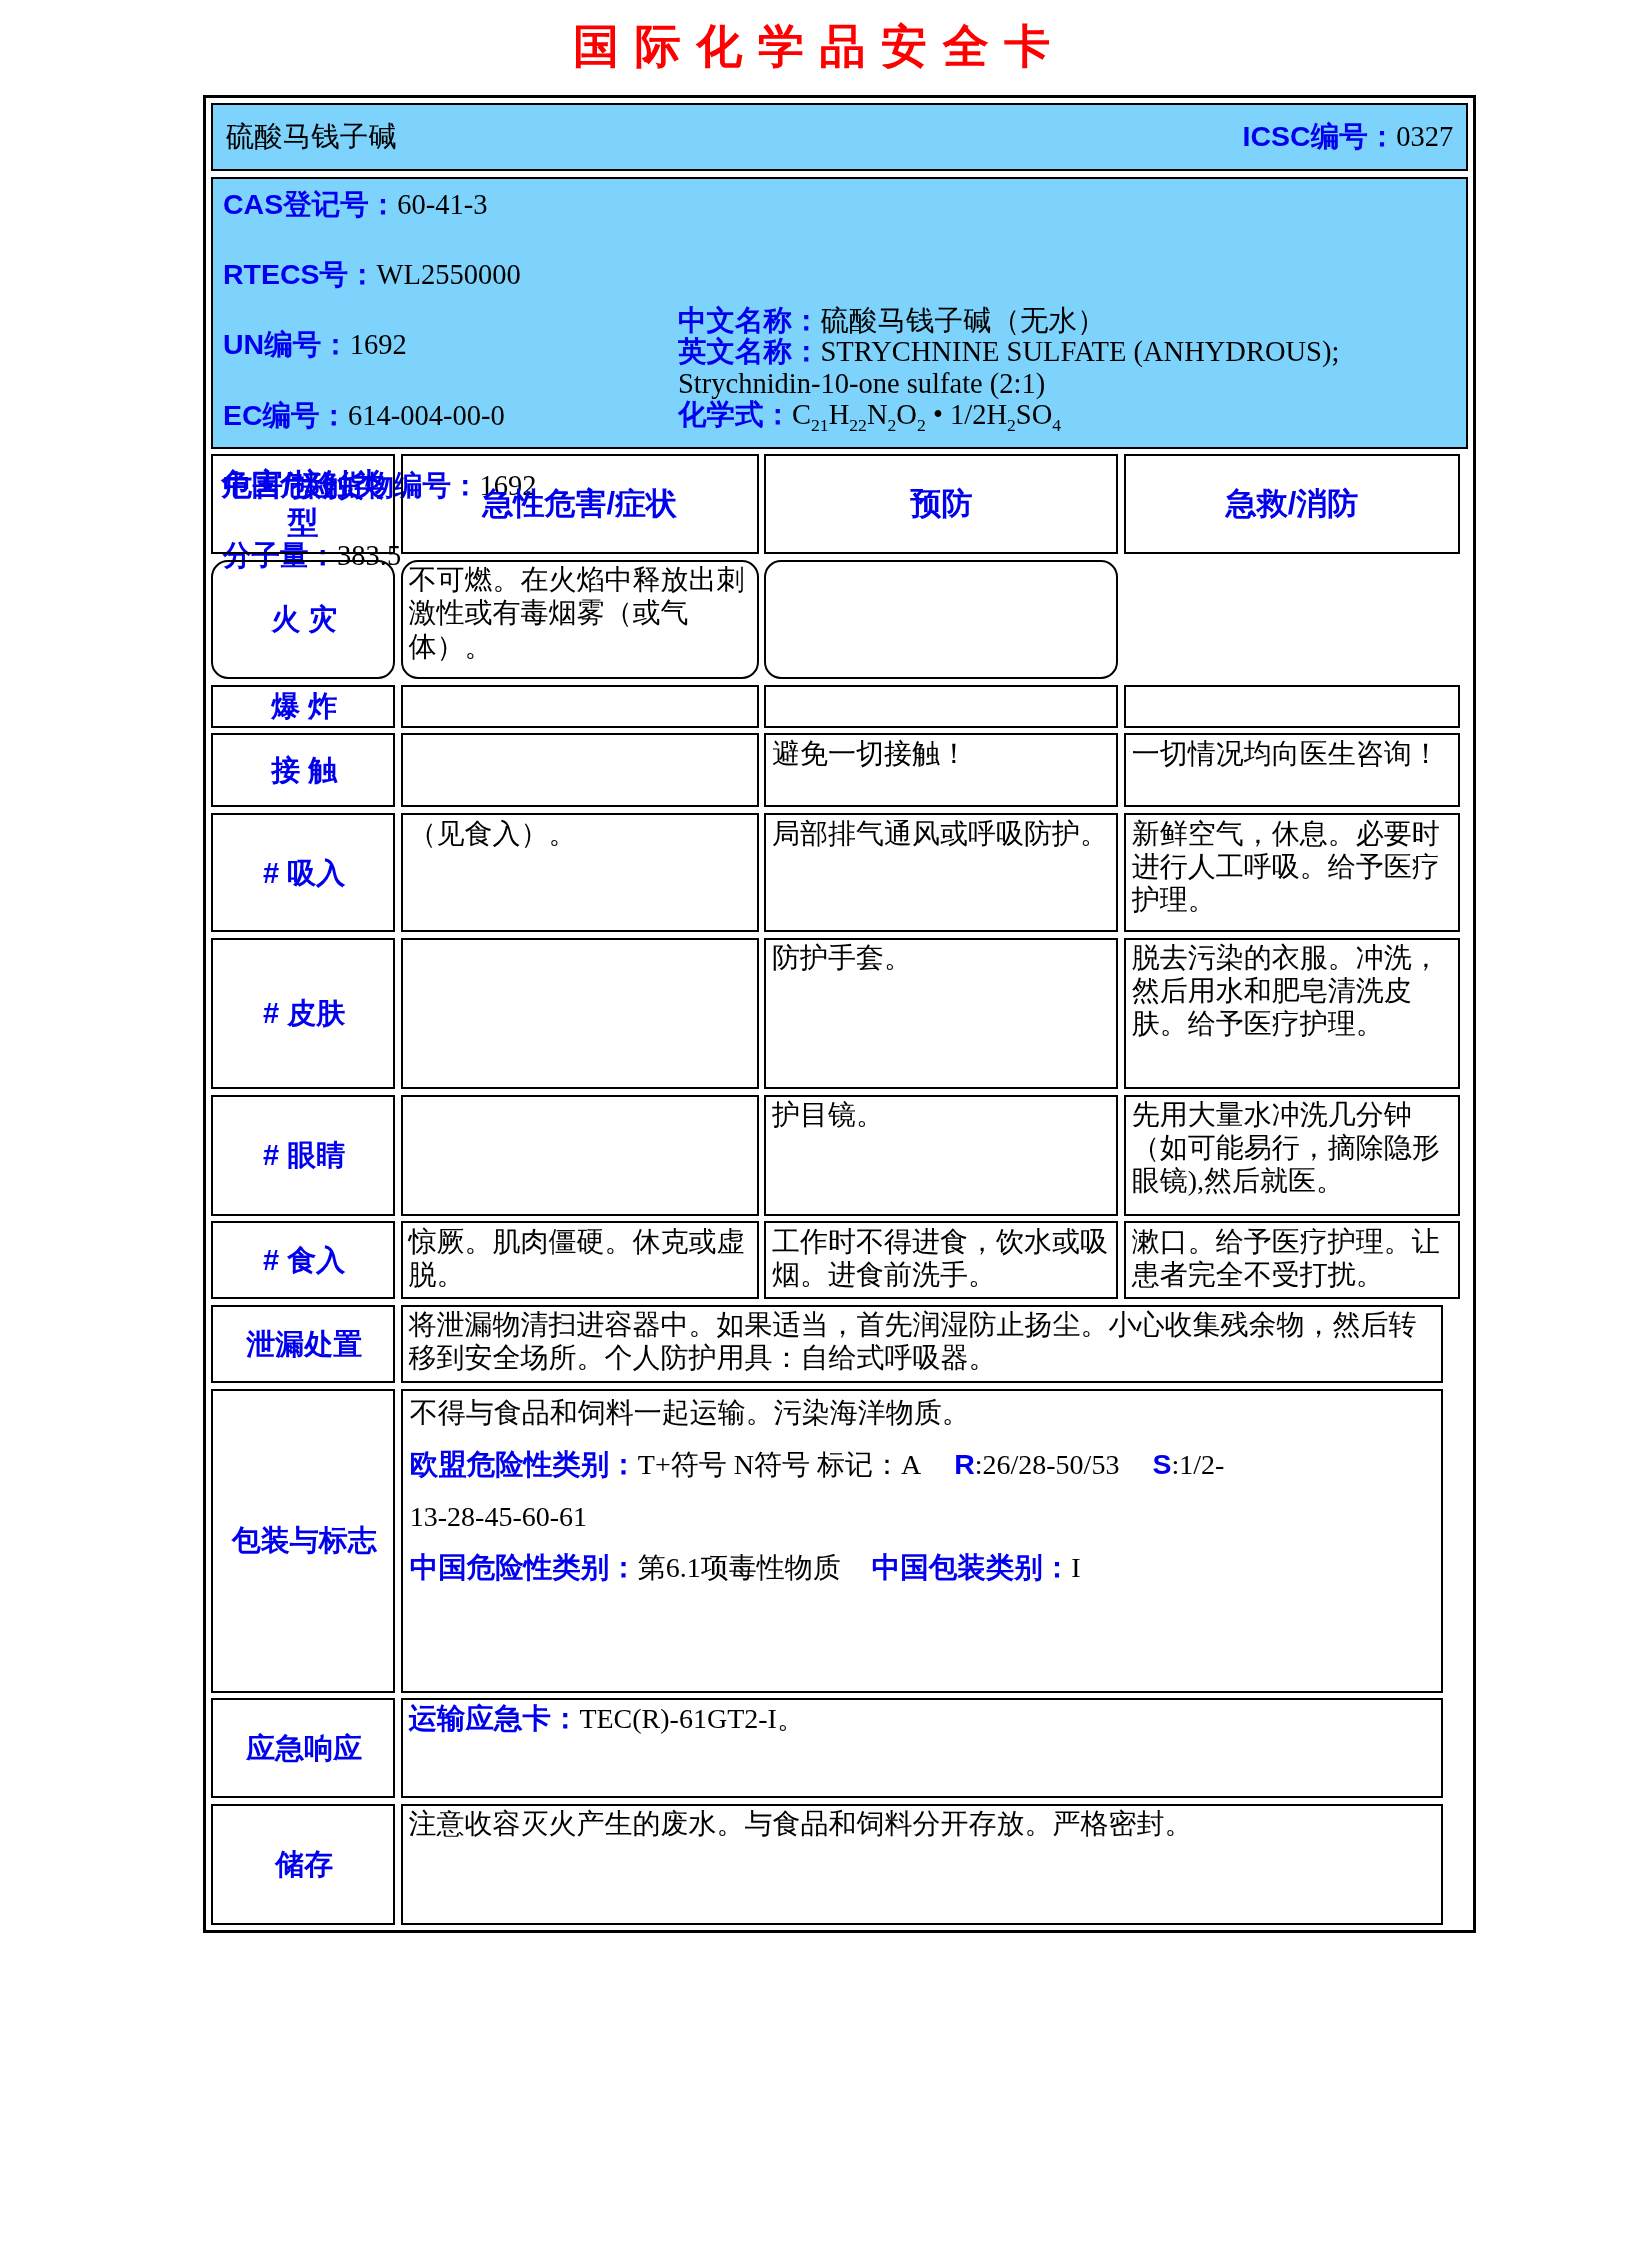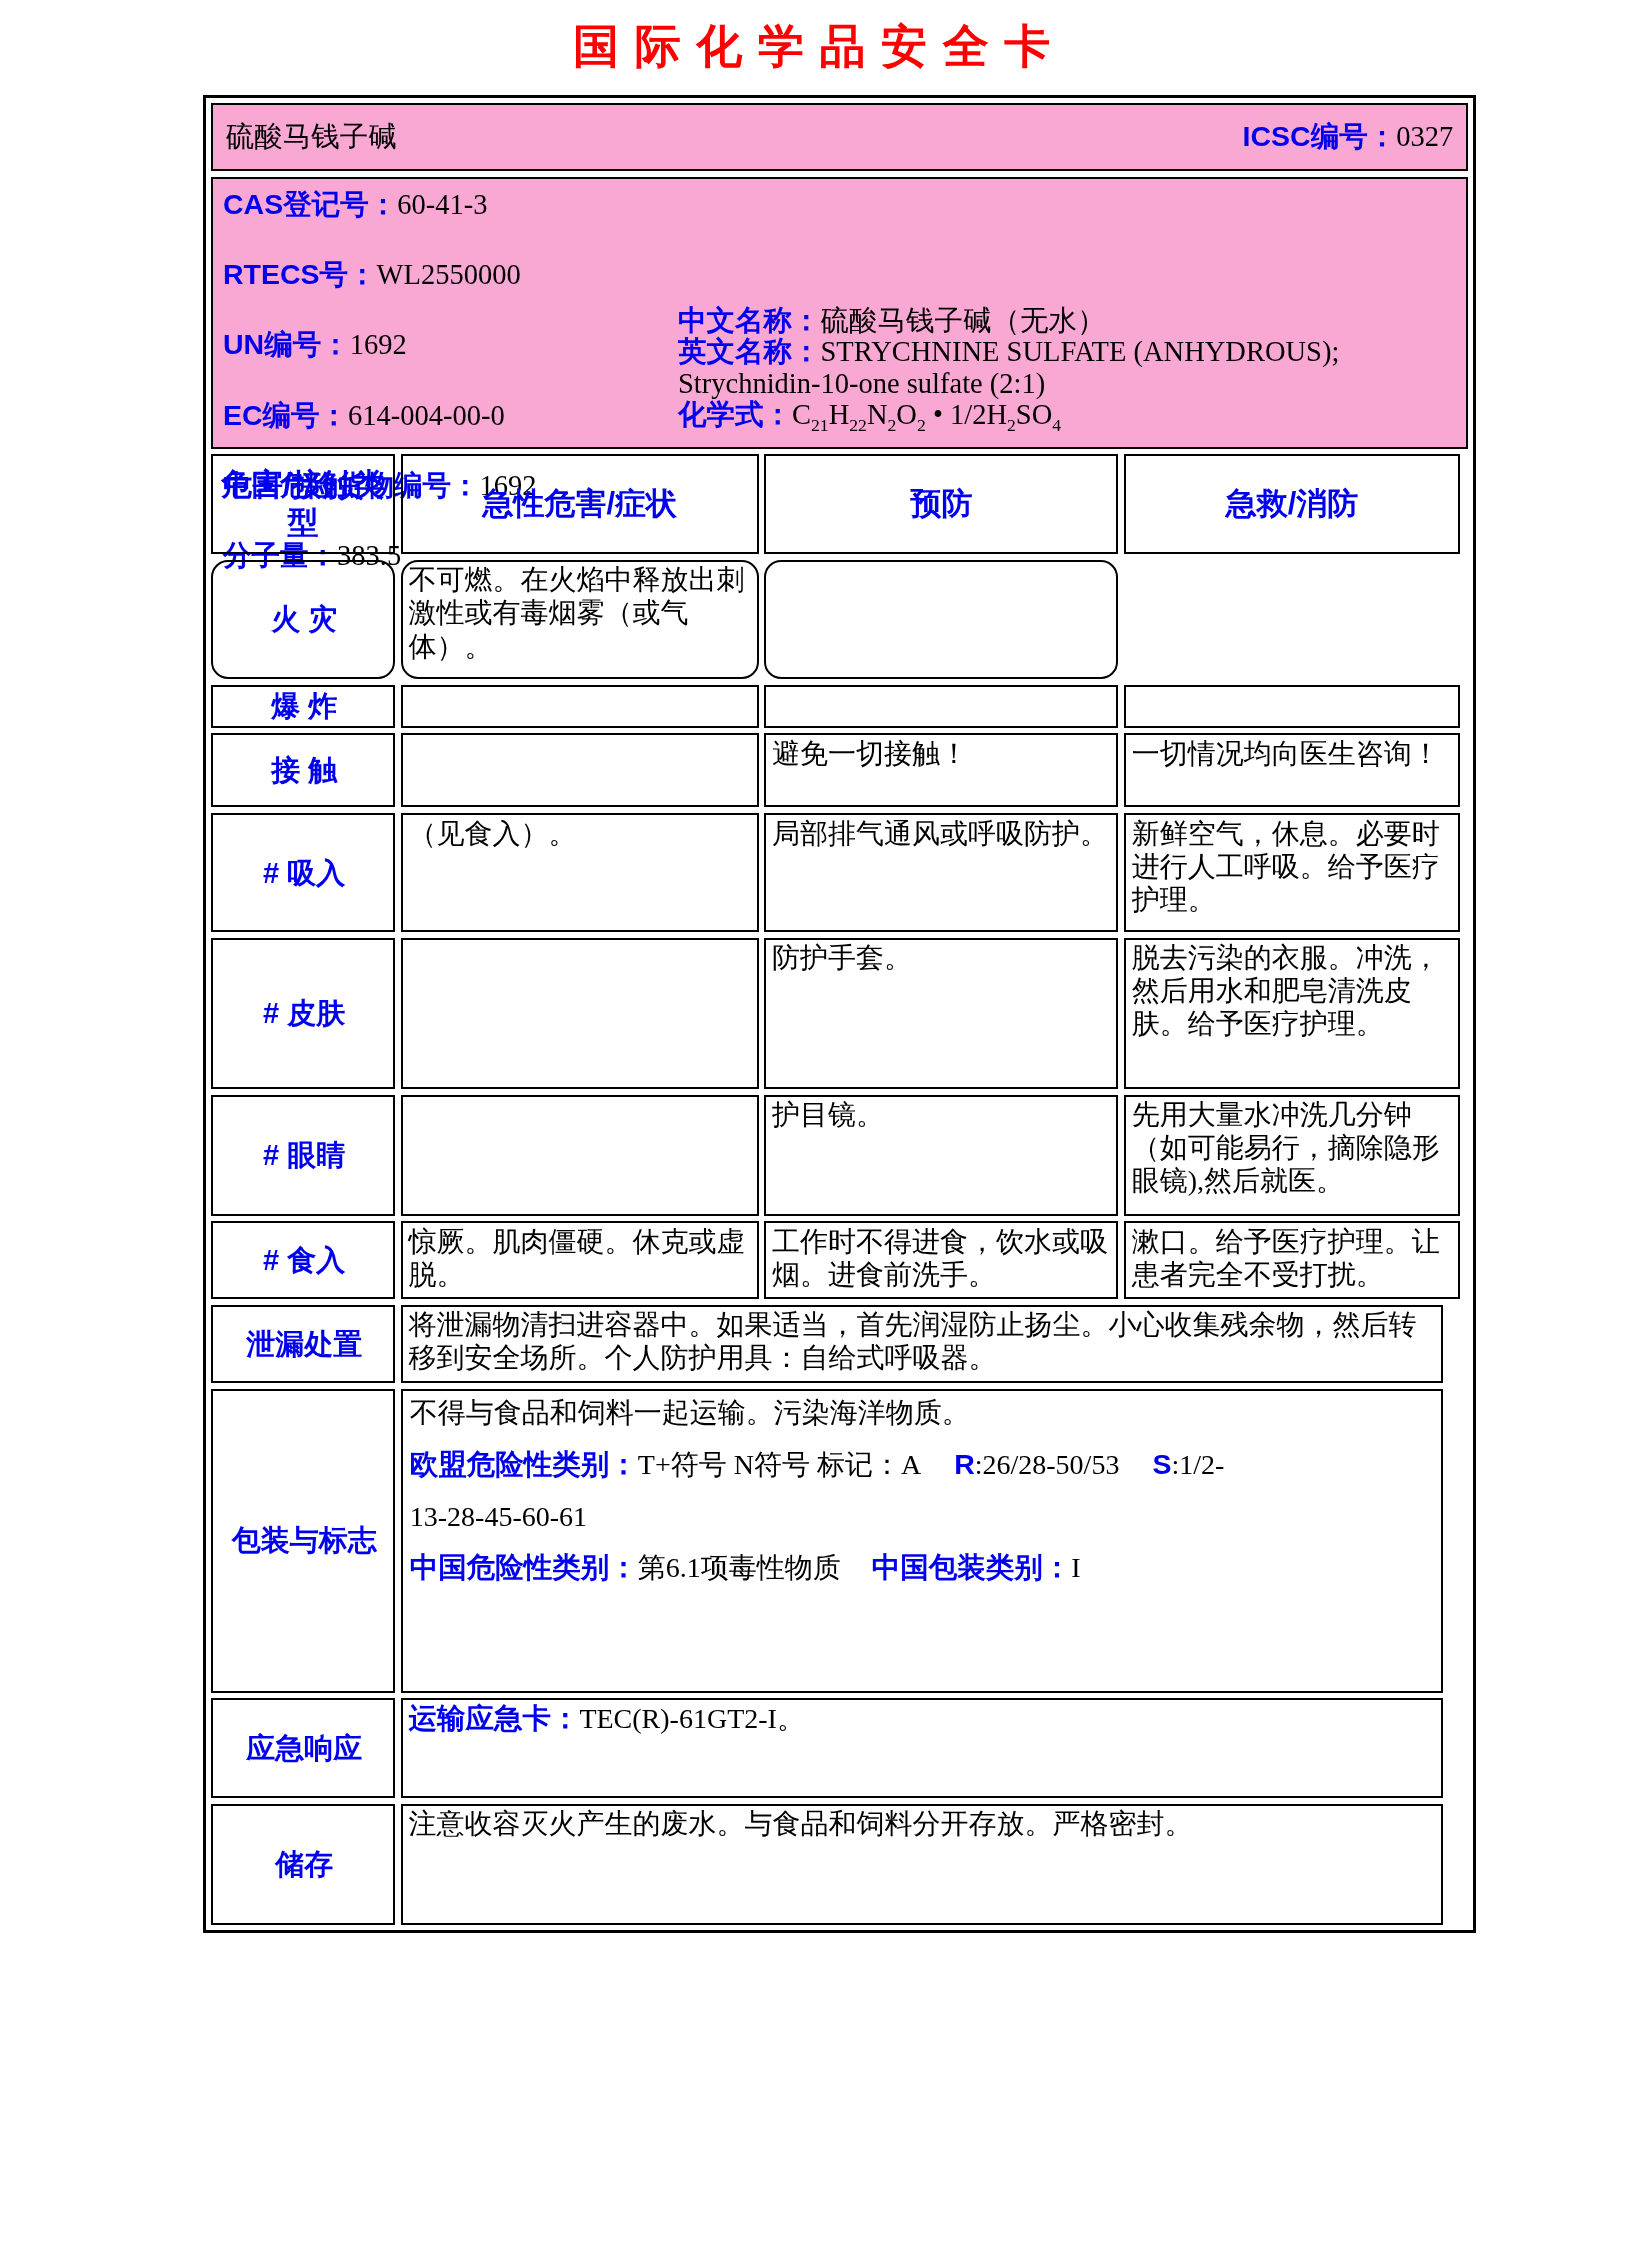--- a/index.html
+++ b/index.html
@@ -3,21 +3,21 @@
 <meta charset="utf-8">
 <style>
   html,body{margin:0;padding:0;background:#fff;}
   .page{position:relative;width:1639px;height:2261px;background:#ffffff;overflow:hidden;
         font-family:"Liberation Serif",serif;color:#000;}
   .doc-title{position:absolute;top:15.6px;left:0;width:100%;text-align:center;
              color:#ff0000;font-family:"Liberation Sans",sans-serif;font-weight:700;
              font-size:46px;letter-spacing:15.6px;}
   .card{position:absolute;left:203px;top:95px;width:1273px;box-sizing:border-box;
         border:3.6px solid #000;padding:5px;display:flex;flex-direction:column;gap:5.7px;}
-  .box{border:2.8px solid #000;box-sizing:border-box;background:#f9a8d4;}
+  .box{border:2.8px solid #000;box-sizing:border-box;background:#7dd3fc;}
   
   .name-row{height:68px;display:flex;align-items:center;justify-content:space-between;
             padding:0 12.8px;font-size:28.5px;}
   .blue{color:#0000ee;font-family:"Liberation Sans",sans-serif;font-weight:700;}
   .black{color:#000;font-family:"Liberation Serif",serif;font-weight:400;}
   
   .id-box{height:272px;display:flex;padding:7.1px 10px;}
   .id-left{width:455px;display:flex;flex-direction:column;justify-content:space-between;
            padding:2.8px 0 4.3px;gap:39px;}
   .id-line{font-size:28.5px;line-height:1.1;white-space:nowrap;}

